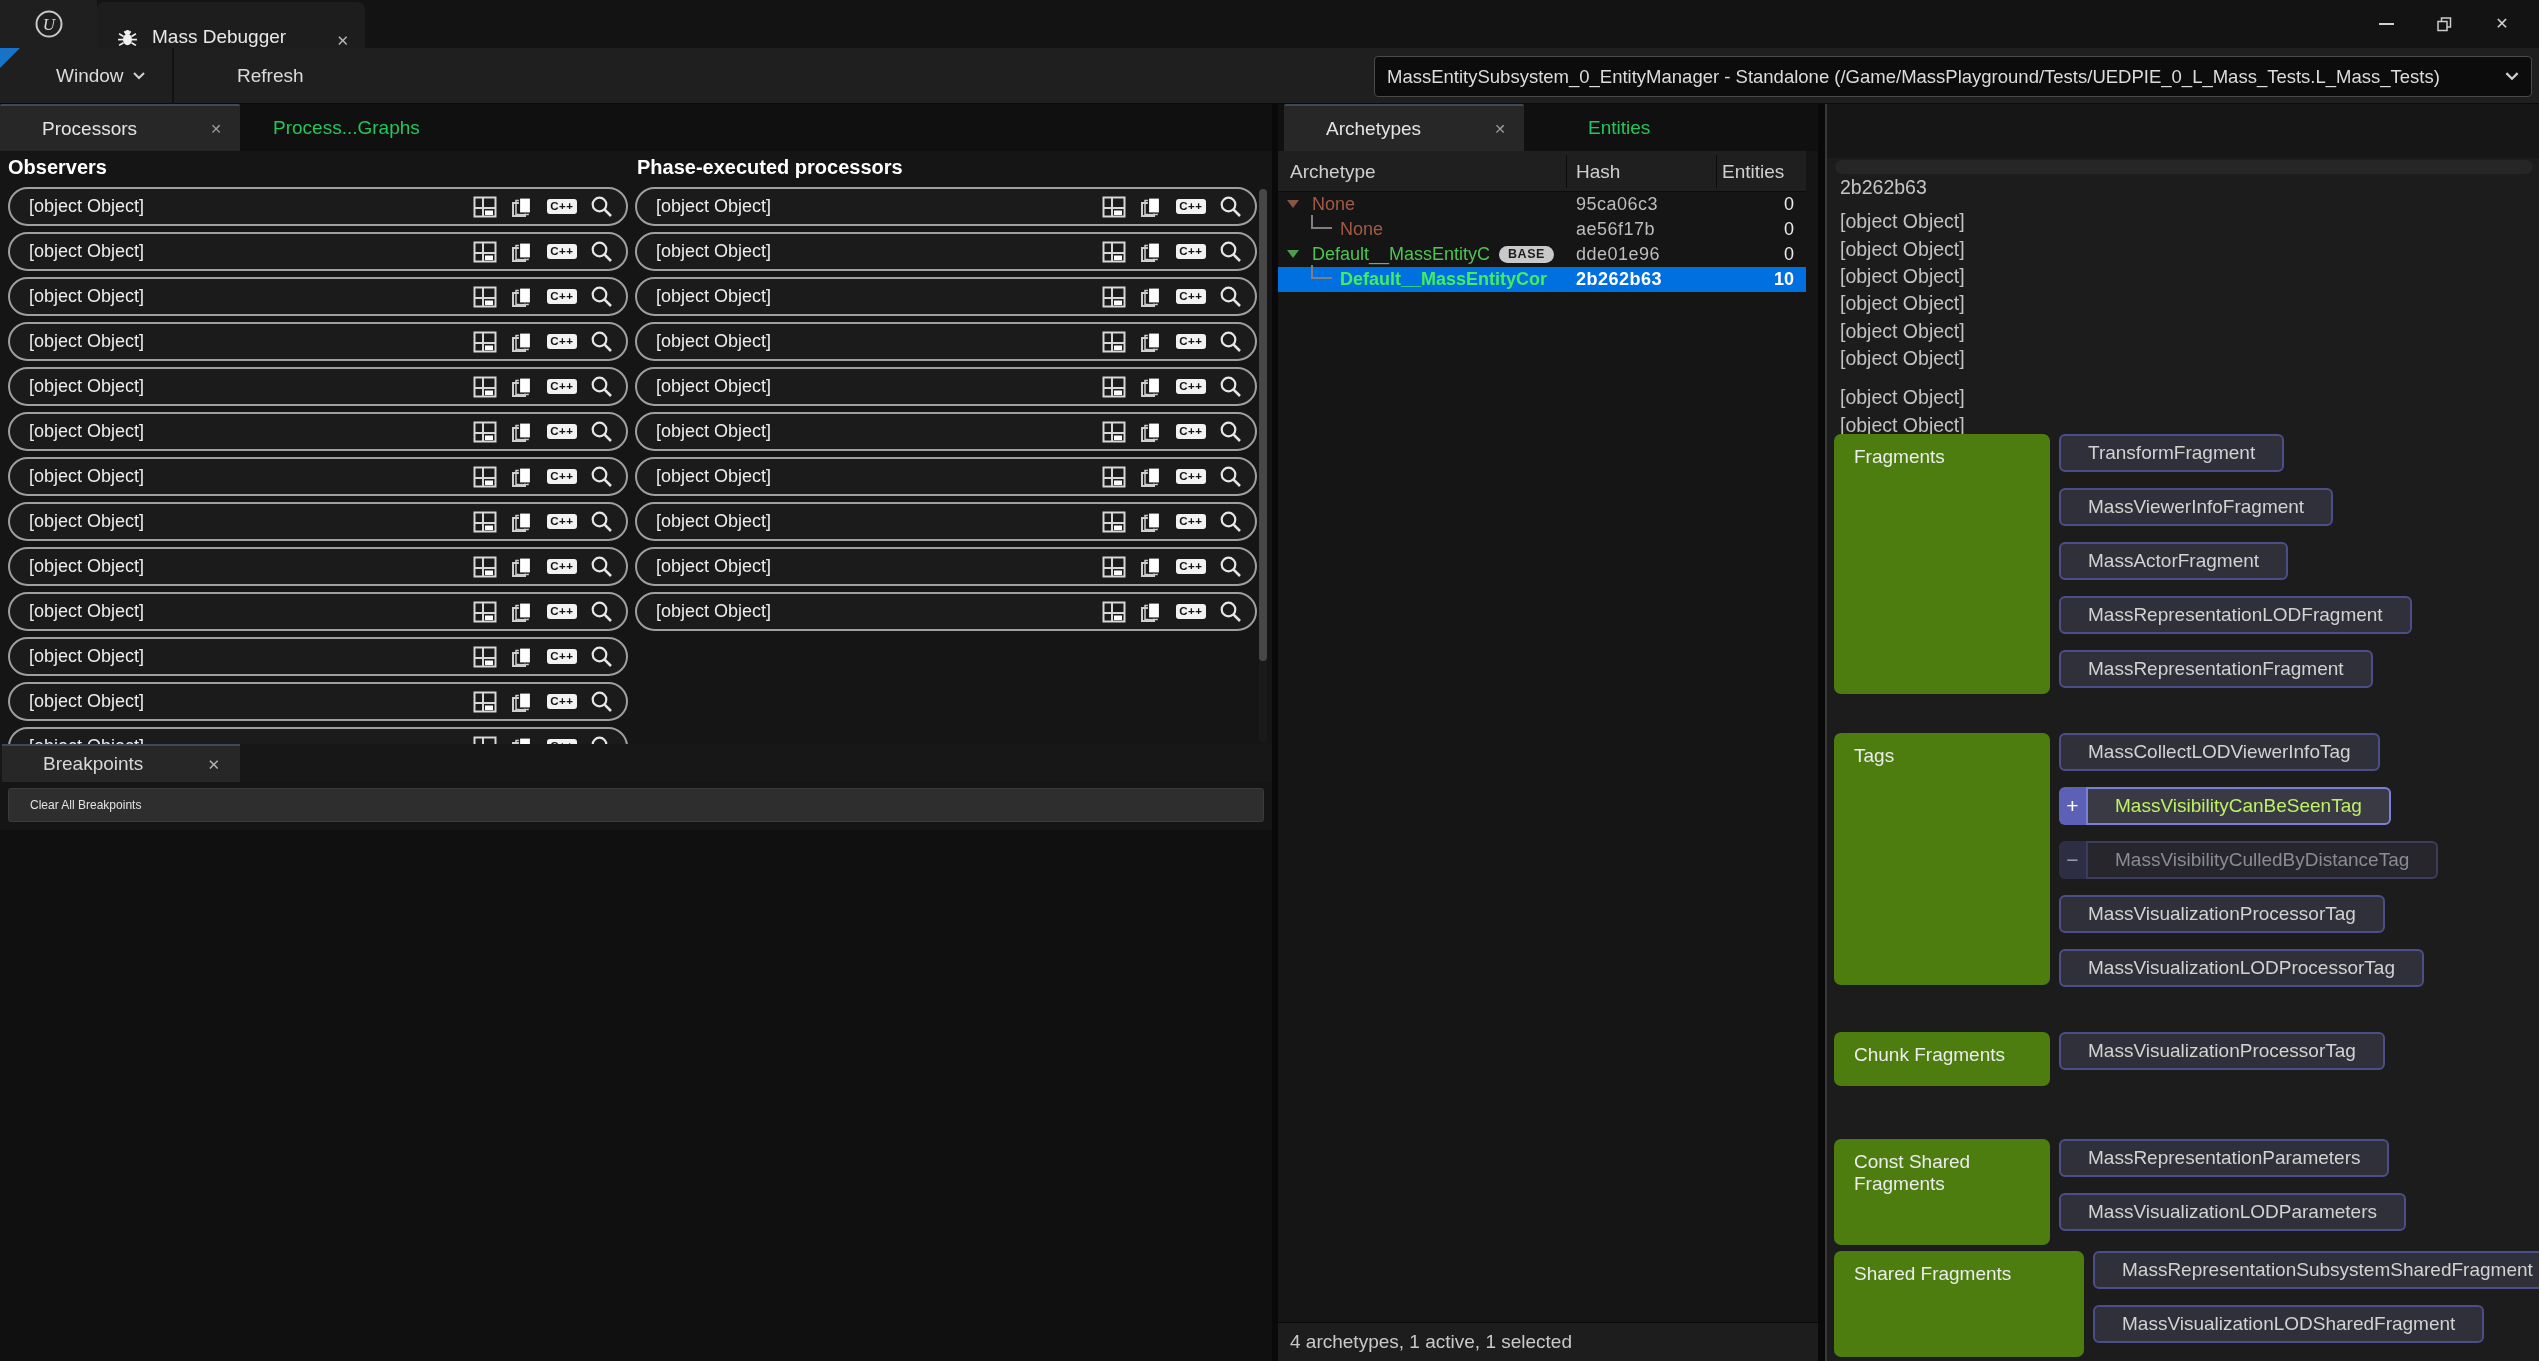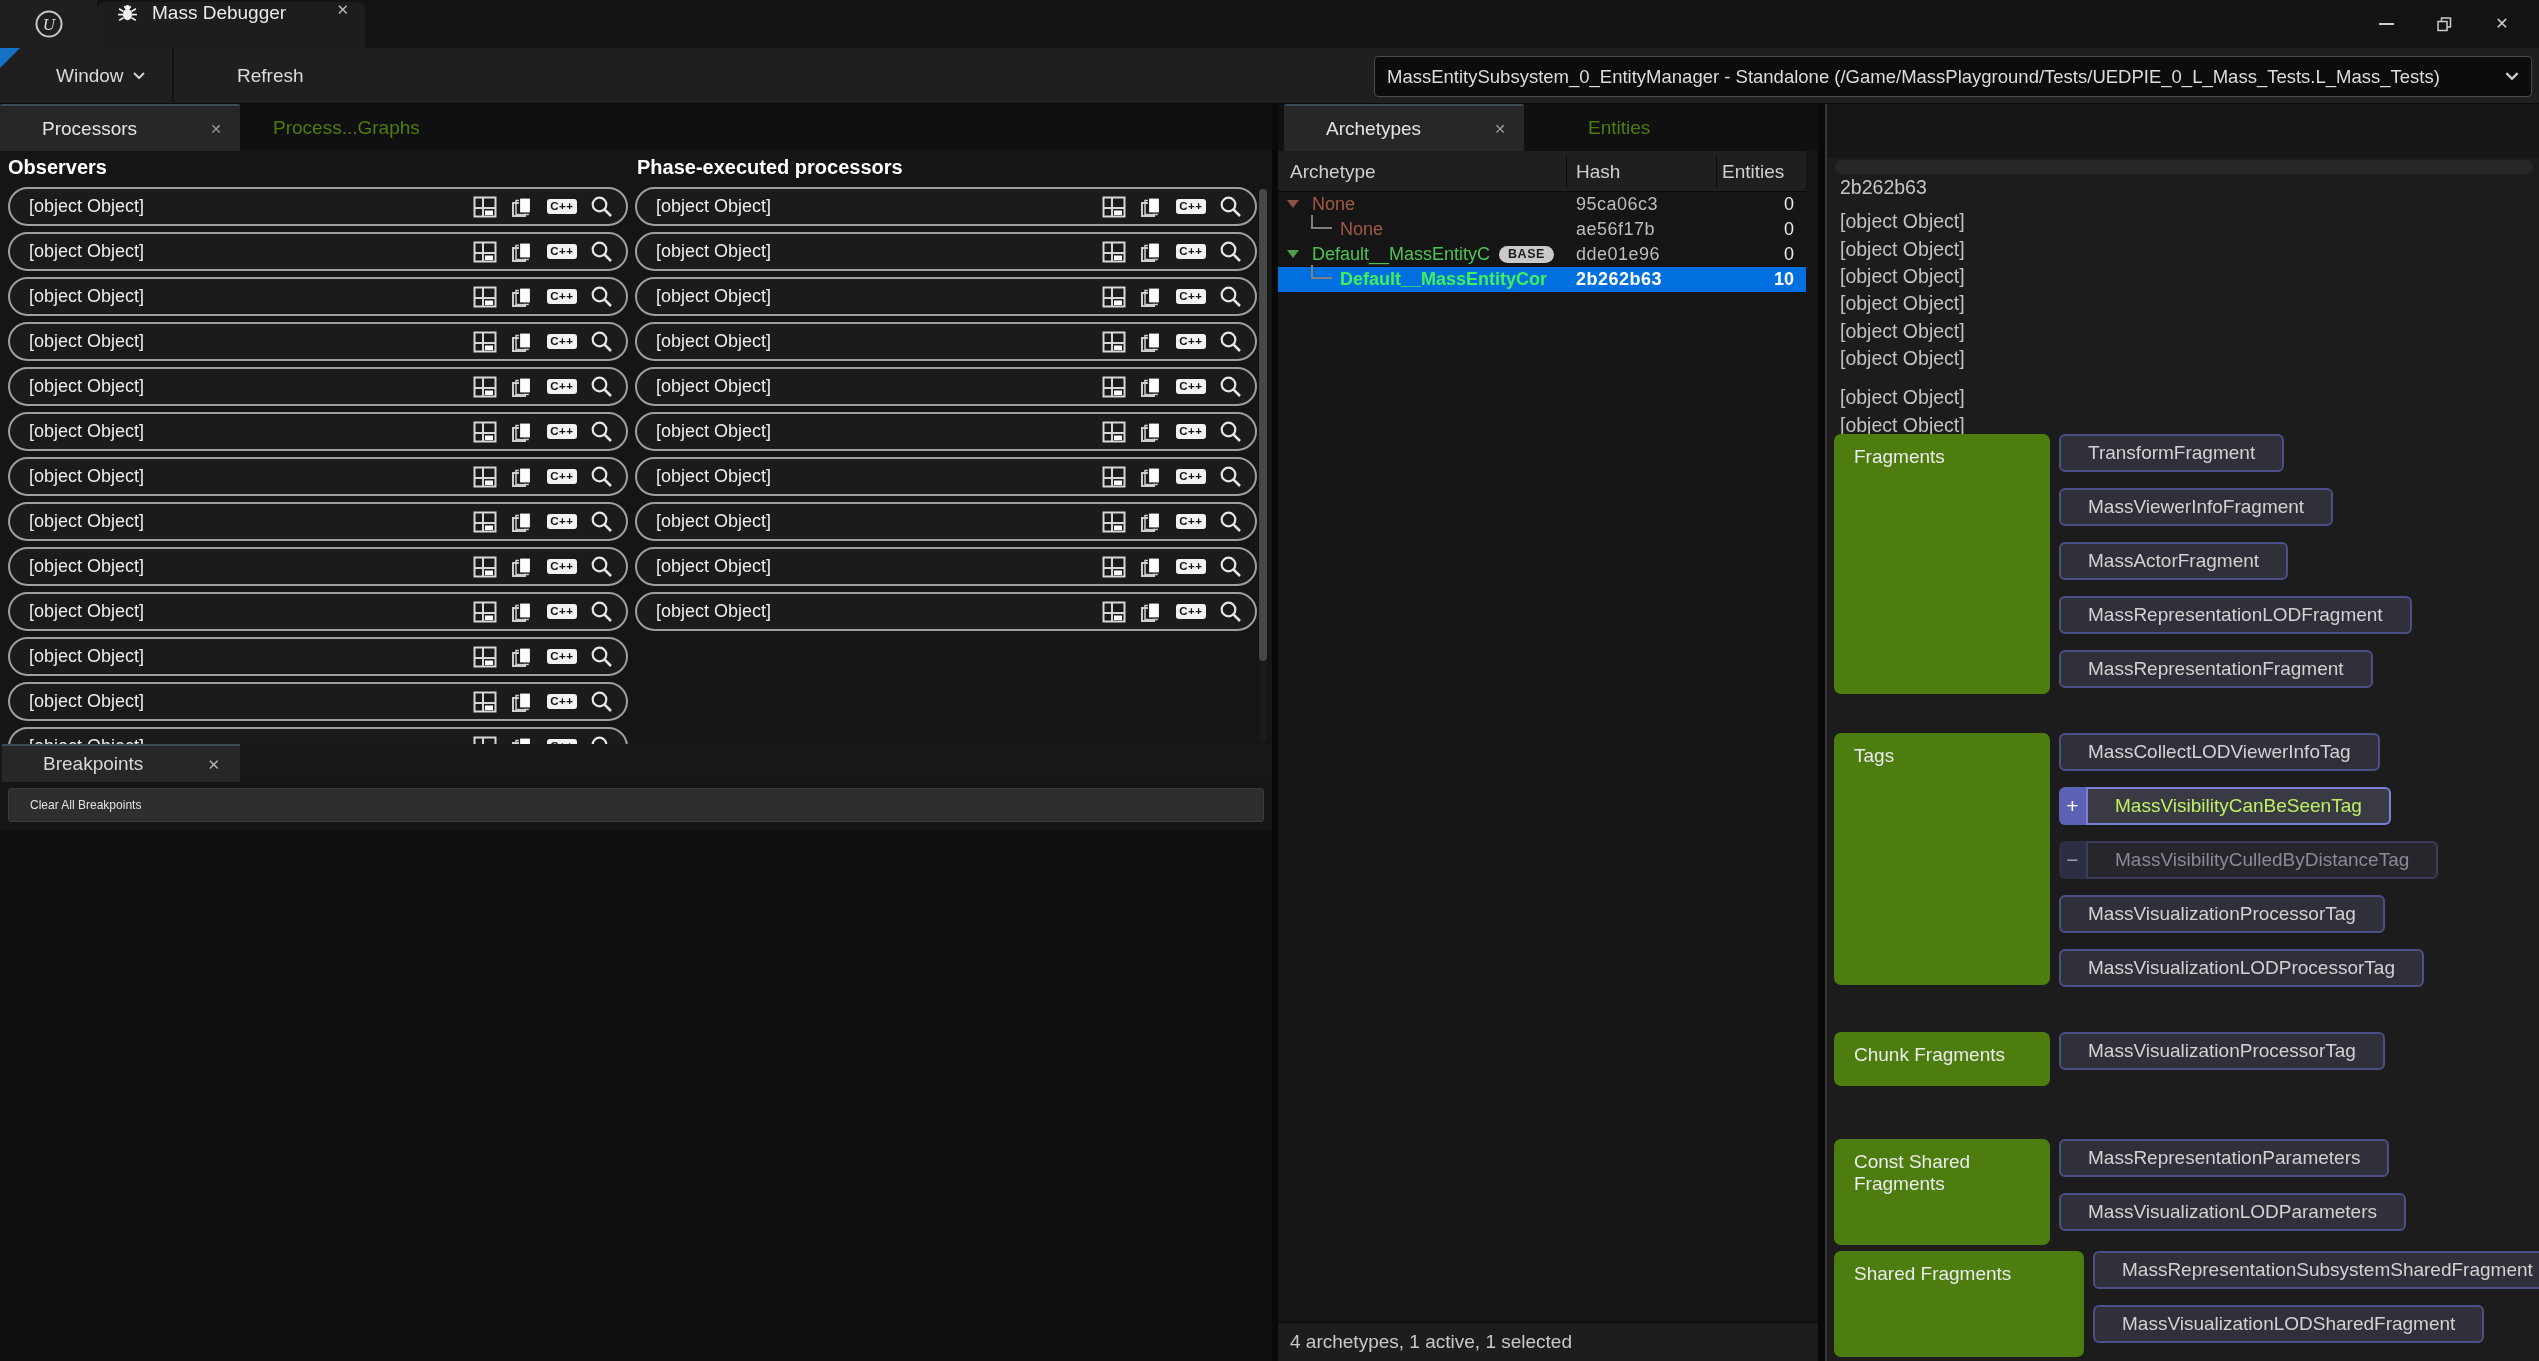--- a/index.html
+++ b/index.html
@@ -6,41 +6,41 @@
     --accent:#0070e0; --green:#4fc354; --selgreen:#3ff05c; --brown:#a35a44;
     --btnborder:#4c4e87; --plus:#5c61b5;
   }
   *{box-sizing:border-box}
   body{margin:0;background:#0a0a0a;font-family:"Liberation Sans","DejaVu Sans",sans-serif}
   #root{position:relative;width:2539px;height:1361px;overflow:hidden;background:#0e0e0e;color:#ddd}
 
   
   .titlebar{position:absolute;left:0;top:0;width:2539px;height:48px;background:#131313}
   .logo-block{position:absolute;left:0;top:0;width:97px;height:48px;background:#1f1f1f;display:flex;align-items:center;justify-content:center}
-  .doc-tab{position:absolute;left:97px;top:2px;width:268px;height:46px;background:#1d1d1d;border-radius:7px 7px 0 0;display:flex;align-items:flex-start;padding:0 16px 0 20px;gap:14px}
+  .doc-tab{position:absolute;left:97px;top:2px;width:268px;height:46px;background:#1d1d1d;border-radius:7px 7px 0 0;display:flex;align-items:flex-end;padding:0 16px 0 20px;gap:14px}
   .doc-title{font-size:19px;color:#e9e9e9;flex:1;white-space:nowrap}
   .close-x::before{content:"\2715"}
   .close-x{color:#b5b5b5;font-size:15px;line-height:1}
   .wincontrols{position:absolute;right:8px;top:0;height:48px;display:flex;align-items:center}
   .wc{width:58px;height:48px;display:flex;align-items:center;justify-content:center;color:#cfcfcf;font-size:16px}
   .min-glyph{width:15px;height:2px;background:#cfcfcf}
 
   
   .menubar{position:absolute;left:0;top:48px;width:2539px;height:56px;background:#1f1f1f;border-bottom:1px solid #0b0b0b}
   .blue-wedge{position:absolute;left:0;top:0;width:0;height:0;border-top:20px solid #1673c8;border-right:20px solid transparent}
   .menu-item{position:absolute;top:0;height:56px;display:flex;align-items:center;gap:9px;font-size:19px;color:#dadada}
   #menu-window{left:56px}
   #menu-refresh{left:237px}
   .vsep{position:absolute;left:172px;top:0;width:2px;height:56px;background:#121212}
   .combo{position:absolute;right:7px;top:8px;width:1158px;height:41px;background:#0c0c0c;border:1px solid #4a4a4a;border-radius:4px;display:flex;align-items:center;padding:0 12px;font-size:18.5px;color:#dcdcdc;gap:8px}
   .combo-text{flex:1;white-space:nowrap;overflow:hidden}
 
   
   .tabstrip{position:absolute;left:0;top:0;width:100%;height:47px;background:#101010}
-  .tab{position:absolute;top:0;height:47px;display:flex;align-items:center;font-size:19px;color:#4d7c0f;padding:12px 18px}
+  .tab{position:absolute;top:0;height:47px;display:flex;align-items:center;font-size:19px;color:#22c55e;padding:12px 18px}
   .tab.active{background:#272727;color:#e4e4e4;border-top:2px solid #3c4a57;border-radius:2px 2px 0 0;justify-content:space-between}
   .tab .close-x{font-size:14px;color:#9d9d9d}
 
   
   .left-panel{position:absolute;left:0;top:104px;width:1272px;height:1257px;background:#151515}
   #tab-processors{left:0;width:240px;padding:0 18px 0 42px}
   #tab-process-graphs{left:255px}
   .col-heading{position:absolute;top:52px;font-size:20px;font-weight:bold;color:#fff;white-space:nowrap}
   #obs-heading{left:8px}
   #phase-heading{left:637px}

